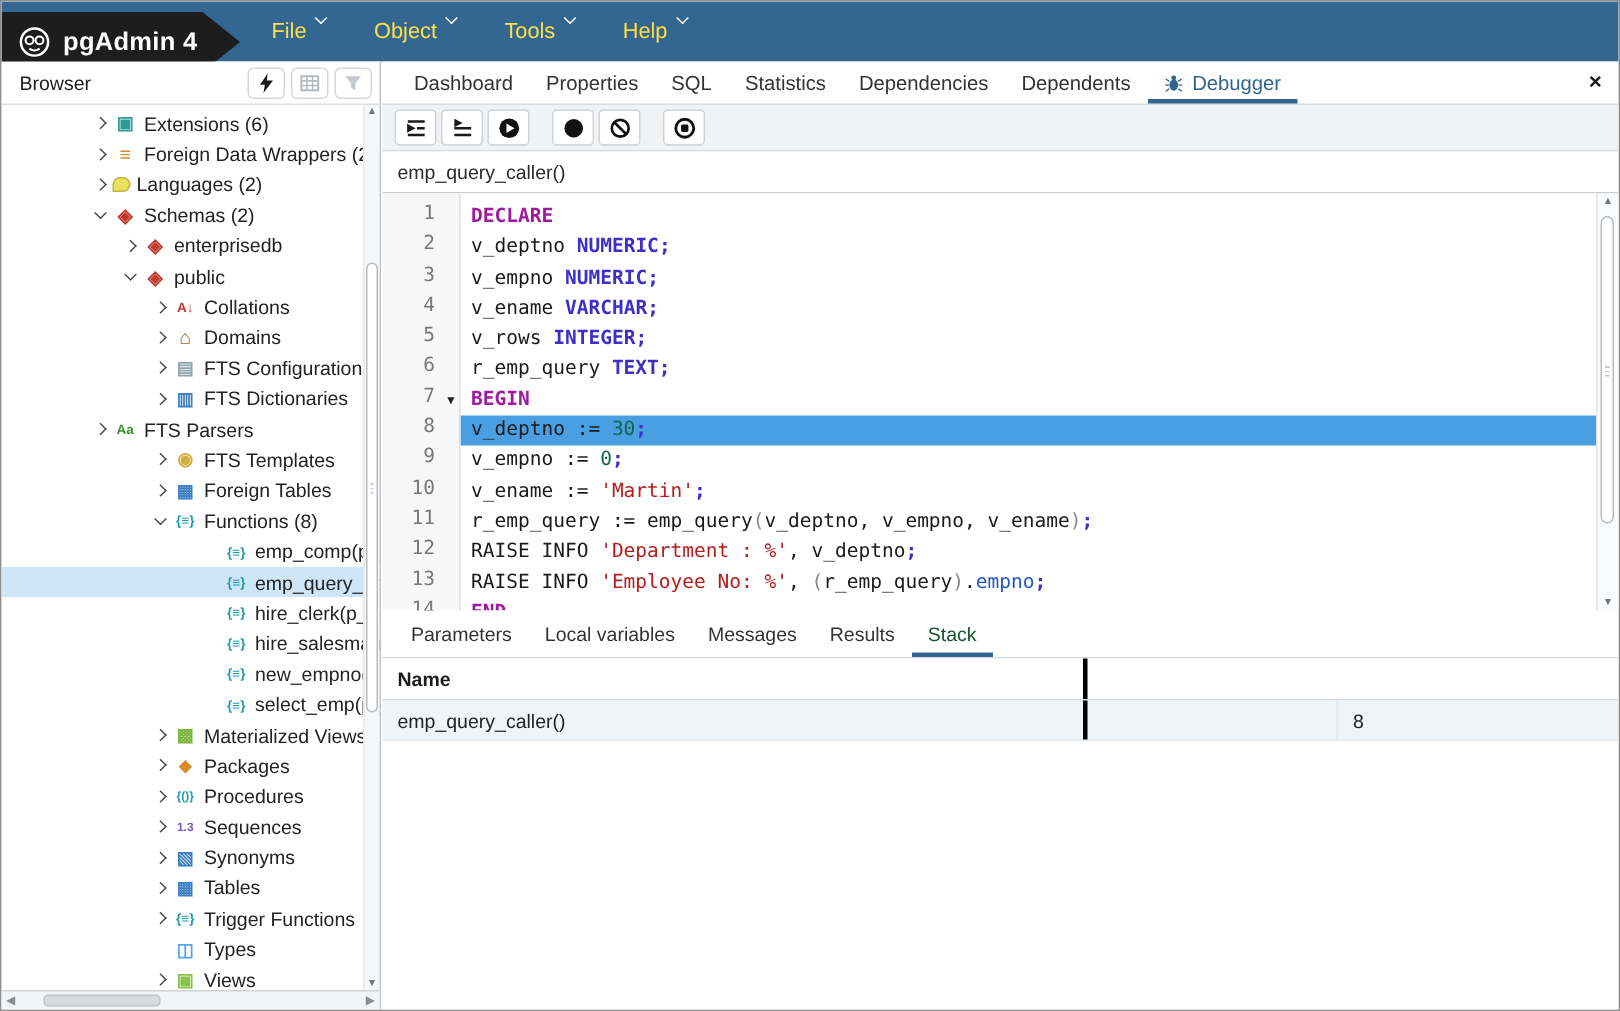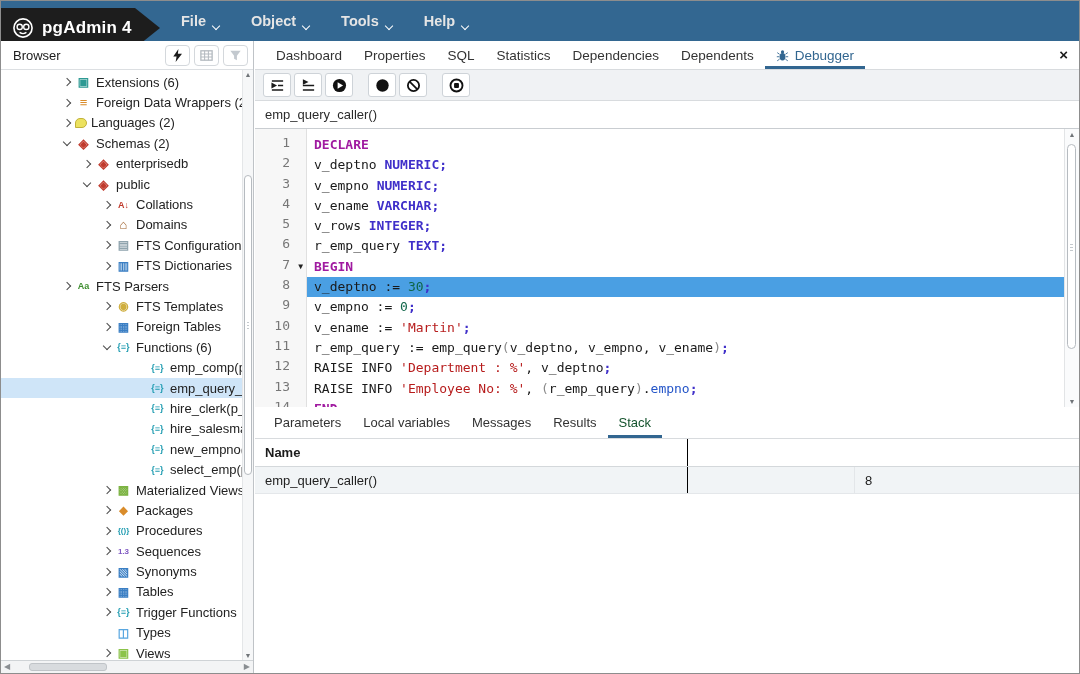--- a/index.html
+++ b/index.html
@@ -7,21 +7,21 @@
   body { font-family:"Liberation Sans", sans-serif; position:relative; overflow:hidden;
          border:1px solid #8d8d8d; background:#fff; }
 
   
   .header { position:absolute; top:0; left:0; right:0; height:40px; background:#336791; }
   .logo { position:absolute; top:7px; left:0; width:160px; height:40px; background:#1d1d1d;
           clip-path:polygon(0 0,134px 0,159px 20px,134px 40px,0 40px);
           display:flex; align-items:center; padding-left:11px; gap:8px; }
   .logo-text { color:#fff; font-size:17px; font-weight:bold; letter-spacing:.2px; }
   .menus { position:absolute; left:180px; top:0; height:40px; display:flex; align-items:center; gap:32px; }
-  .menu-item { color:#e5e5e5; font-size:14.5px; font-weight:bold; display:flex; align-items:flex-end; gap:7px; cursor:pointer; }
+  .menu-item { color:#fde047; font-size:14.5px; font-weight:normal; display:flex; align-items:flex-start; gap:7px; cursor:pointer; }
   .caret-down { width:6px; height:6px; border-right:1.7px solid #fff; border-bottom:1.7px solid #fff;
                 transform:rotate(45deg); margin-top:-4px; }
 
   
   .left { position:absolute; top:40px; left:0; width:253px; bottom:0; background:#fff;
           border-right:1px solid #bfc3c7; display:flex; flex-direction:column; }
   .left-header { height:29px; border-bottom:1px solid #dcdfe2; display:flex; align-items:center;
                  padding:0 5px 0 12px; flex:none; }
   .left-title { font-size:13px; color:#1b1b1b; flex:1; }
   .mini-btn { width:25px; height:21px; border:1px solid #d4d8dc; border-radius:4px; background:#fff;
@@ -90,21 +90,21 @@
 
   .panel-tabs { height:32px; flex:none; border-bottom:1px solid #d8dbde; display:flex; padding-left:8px; background:#fff; }
   .ptab { padding:0 11px; display:flex; align-items:center; font-size:13px; color:#333; cursor:pointer; }
   .ptab.active { color:#14532d; box-shadow:inset 0 -3px 0 #326690; }
 
   .grid-header { height:28px; flex:none; display:flex; border-bottom:1px solid #d4d8db;
                  font-size:13px; font-weight:bold; color:#1b1b1b; background:#fff; }
   .grid-row { height:27px; flex:none; display:flex; background:#f1f4f6; border-bottom:1px solid #e4e7ea;
               font-size:13px; color:#222; cursor:pointer; }
   .gc { display:flex; align-items:center; padding-left:10px; overflow:hidden; }
-  .gc-name { width:433px; border-right:1px solid #000000; }
+  .gc-name { width:470px; border-right:3px solid #000000; }
   .gc-value { width:167px; border-right:1px solid #e3e6e9; }
   .gc-line { flex:1; }
   .panel-rest { flex:1; background:#fff; }
 </style>
 </head>
 <body>
 
 <div class="header">
   <div class="menus">
       <div class="menu-item">
@@ -247,21 +247,21 @@
           <span class="chev collapsed"></span>
         </span>
         <span class="ti" style="color: rgb(59, 127, 196); font-size: 12px;">▦</span>
         <span>Foreign Tables</span>
       </div>
       <div class="tree-row" style="padding-left: 98px;">
         <span class="expander">
           <span class="chev expanded"></span>
         </span>
         <span class="ti" style="color: rgb(30, 155, 176); font-size: 9px;">{≡}</span>
-        <span>Functions (6)</span>
+        <span>Functions (8)</span>
       </div>
       <div class="tree-row" style="padding-left: 132px;">
         <span class="expander"></span>
         <span class="ti" style="color: rgb(30, 155, 176); font-size: 9px;">{≡}</span>
         <span>emp_comp(p_s</span>
       </div>
       <div class="tree-row selected" style="padding-left: 132px;">
         <span class="expander"></span>
         <span class="ti" style="color: rgb(30, 155, 176); font-size: 9px;">{≡}</span>
         <span>emp_query_cal</span>

